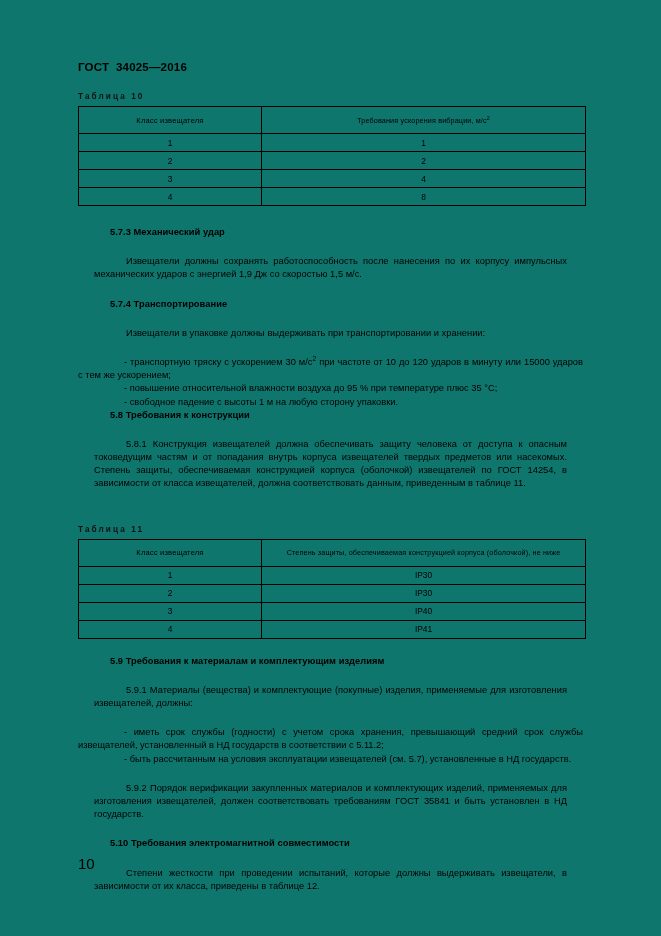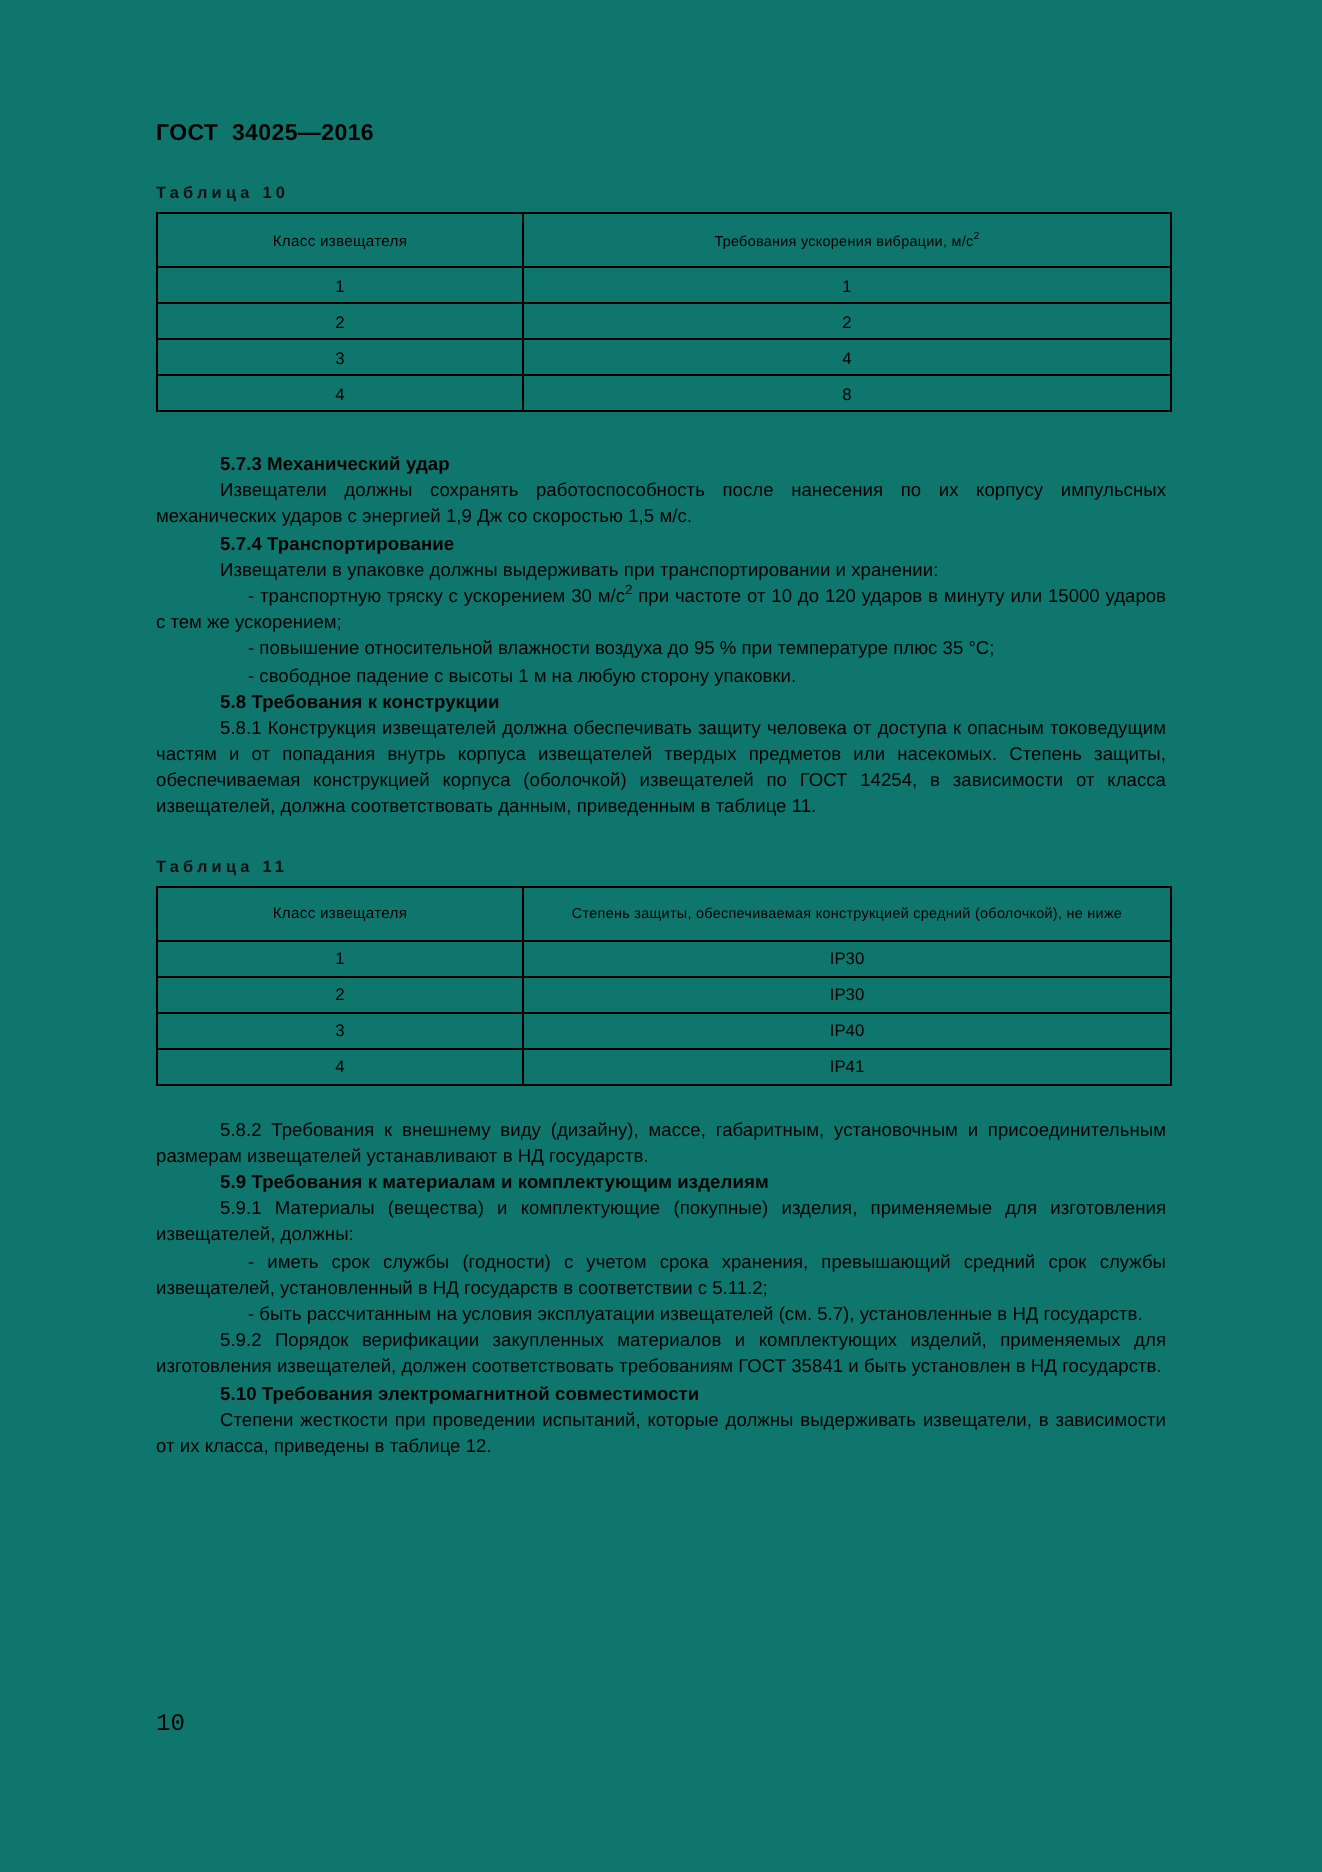--- a/index.html
+++ b/index.html
@@ -85,21 +85,21 @@
   .sec-head {
     font-size: 9.3px;
     font-weight: bold;
     margin: 0;
     padding: 0 0 0 32px;
     line-height: 1.42;
     letter-spacing: 0.05px;
   }
   p.para {
     font-size: 9.3px;
-    margin: 0;
+    margin: 16px;
     line-height: 1.42;
     text-align: justify;
     text-indent: 32px;
     letter-spacing: 0.02px;
     hyphens: manual;
   }
   p.para.nojust { text-align: left; }
   .dash-item {
     font-size: 9.3px;
     margin: 0;
@@ -110,22 +110,21 @@
   .dash-item.flat { text-align: left; }
   .sp-16 { height: 16px; }
   .sp-18 { height: 18px; }
   .sp-20 { height: 20px; }
 
   
   .page-number {
     position: absolute;
     left: 78px;
     top: 855px;
-    font-size: 12px;
-    font-family: Liberation Mono, monospace;
+    font-size: 15px;
   }
 </style>
 </head>
 <body>
 
 <div class="page">
 
   <div class="doc-header">ГОСТ  34025—2016</div>
 
   <div class="content" style="top:92px;">
@@ -172,21 +171,21 @@
     <div class="sec-head">5.8  Требования к конструкции</div>
     <p class="para">5.8.1  Конструкция извещателей должна обеспечивать защиту человека от доступа к опасным токоведущим частям и от попадания внутрь корпуса извещателей твердых предметов или насекомых. Степень защиты, обеспечиваемая конструкцией корпуса (оболочкой) извещателей по ГОСТ 14254, в зависимости от класса извещателей, должна соответствовать данным, приведенным в таблице 11.</p>
 
     <div class="sp-18"></div>
 
     <div class="table-caption">Таблица 11</div>
     <table class="gost t11">
       <thead>
         <tr>
           <th class="c1">Класс извещателя</th>
-          <th class="c2">Степень защиты, обеспечиваемая конструкцией средний (оболочкой), не ниже</th>
+          <th class="c2">Степень защиты, обеспечиваемая конструкцией корпуса (оболочкой), не ниже</th>
         </tr>
       </thead>
       <tbody>
         <tr>
           <td class="c1">1</td>
           <td class="c2">IP30</td>
         </tr>
         <tr>
           <td class="c1">2</td>
           <td class="c2">IP30</td>
@@ -197,21 +196,20 @@
         </tr>
         <tr>
           <td class="c1">4</td>
           <td class="c2">IP41</td>
         </tr>
       </tbody>
     </table>
 
     <div class="sp-16"></div>
 
-    <p class="para">5.8.2  Требования к внешнему виду (дизайну), массе, габаритным, установочным и присоединительным размерам извещателей устанавливают в НД государств.</p>
 
     <div class="sec-head">5.9  Требования к материалам и комплектующим изделиям</div>
     <p class="para">5.9.1  Материалы (вещества) и комплектующие (покупные) изделия, применяемые для изготовления извещателей, должны:</p>
     <p class="dash-item">-  иметь срок службы (годности) с учетом срока хранения, превышающий средний срок службы извещателей, установленный в НД государств в соответствии с 5.11.2;</p>
     <p class="dash-item">-  быть рассчитанным на условия эксплуатации извещателей (см. 5.7), установленные в НД государств.</p>
     <p class="para">5.9.2  Порядок верификации закупленных материалов и комплектующих изделий, применяемых для изготовления извещателей, должен соответствовать требованиям ГОСТ 35841 и быть установлен в НД государств.</p>
 
     <div class="sec-head">5.10  Требования электромагнитной совместимости</div>
     <p class="para">Степени жесткости при проведении испытаний, которые должны выдерживать извещатели, в зависимости от их класса, приведены в таблице 12.</p>
 

